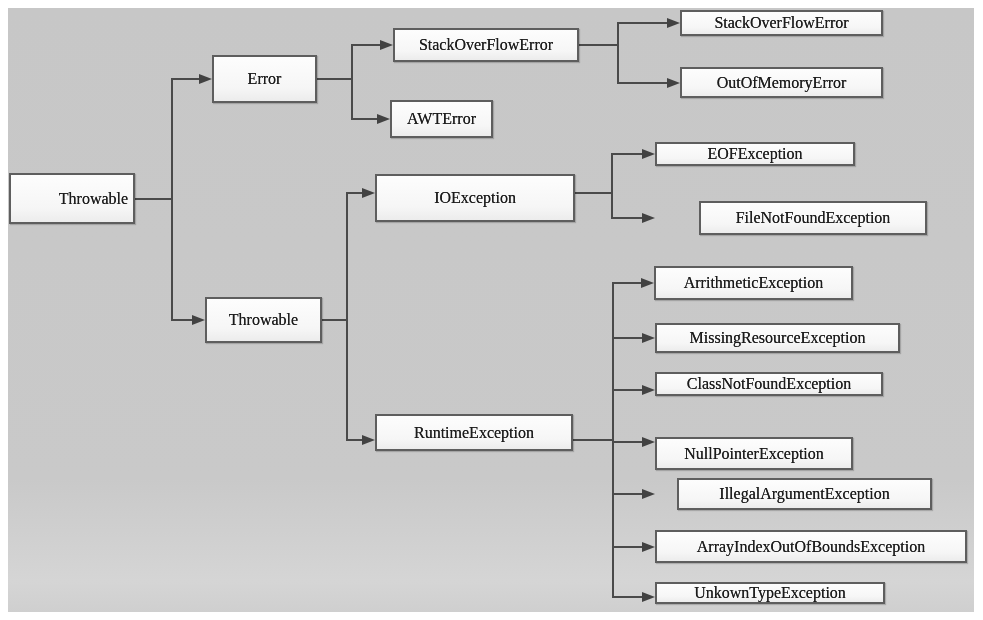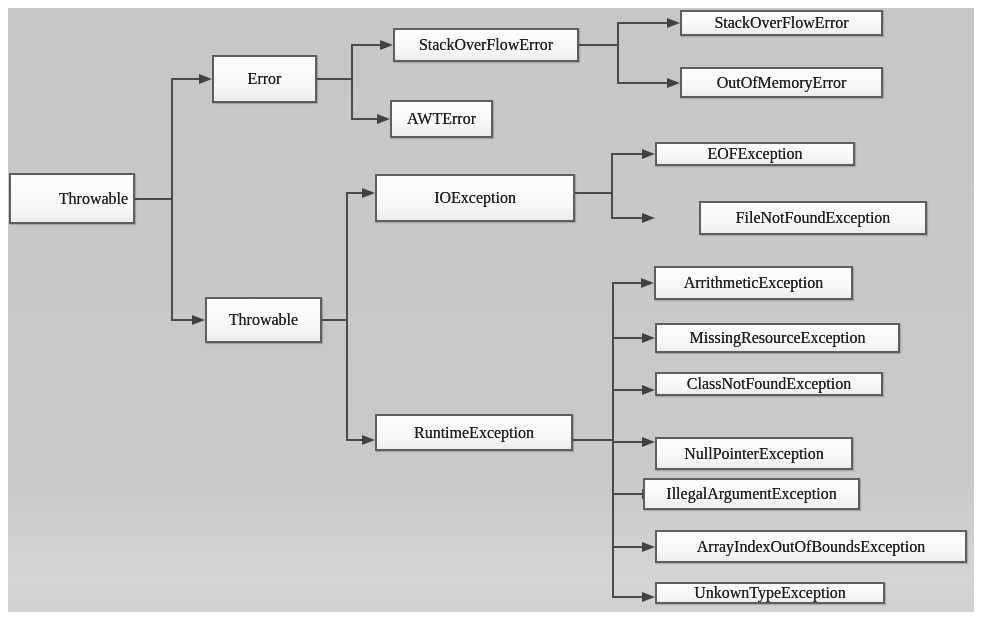--- a/index.html
+++ b/index.html
@@ -137,17 +137,17 @@
       <div class="node" style="left: 680px; top: 67px; width: 203px; height: 31px;">OutOfMemoryError</div>
       <div class="node" style="left: 205px; top: 297px; width: 117px; height: 46px;">Throwable</div>
       <div class="node" style="left: 375px; top: 174px; width: 200px; height: 48px;">IOException</div>
       <div class="node" style="left: 655px; top: 142px; width: 200px; height: 24px;">EOFException</div>
       <div class="node" style="left: 655px; top: 201px; width: 228px; height: 34px; margin-left: 44px;">FileNotFoundException</div>
       <div class="node" style="left: 375px; top: 414px; width: 198px; height: 37px;">RuntimeException</div>
       <div class="node" style="left: 654px; top: 266px; width: 199px; height: 34px;">ArrithmeticException</div>
       <div class="node" style="left: 655px; top: 323px; width: 245px; height: 30px;">MissingResourceException</div>
       <div class="node" style="left: 655px; top: 372px; width: 228px; height: 24px;">ClassNotFoundException</div>
       <div class="node" style="left: 655px; top: 425px; width: 198px; height: 33px; margin-top: 12px;">NullPointerException</div>
-      <div class="node" style="left: 643px; top: 478px; width: 217px; height: 32px;">IllegalArgumentException</div>
+      <div class="node" style="left: 677px; top: 478px; width: 255px; height: 32px;">IllegalArgumentException</div>
       <div class="node" style="left: 655px; top: 530px; width: 312px; height: 33px;">ArrayIndexOutOfBoundsException</div>
       <div class="node" style="left: 655px; top: 582px; width: 230px; height: 22px;">UnkownTypeException</div>
     </div>
 </div>
 
 </body></html>

